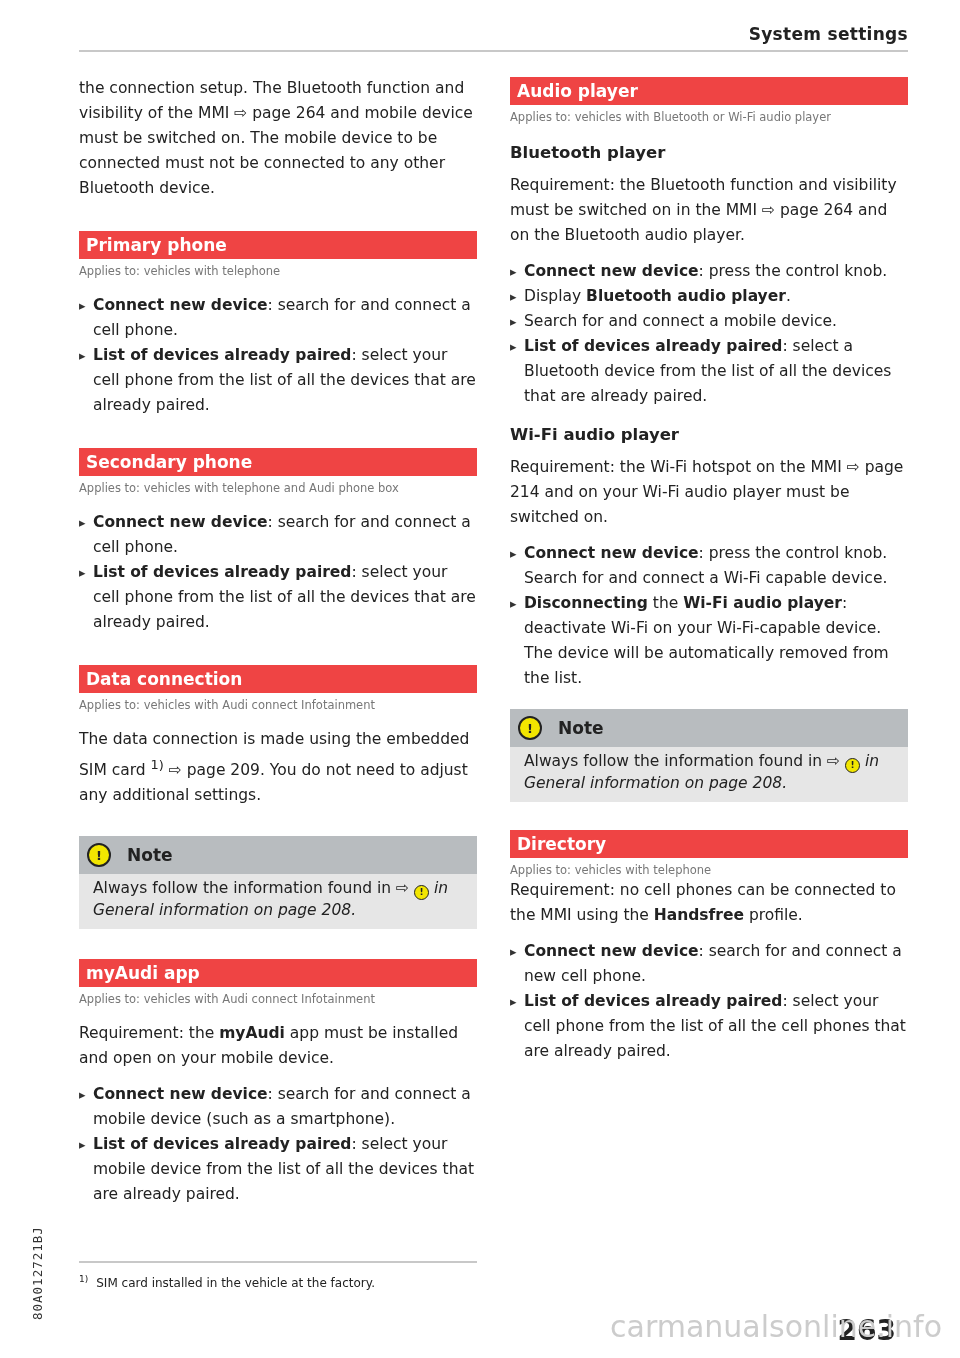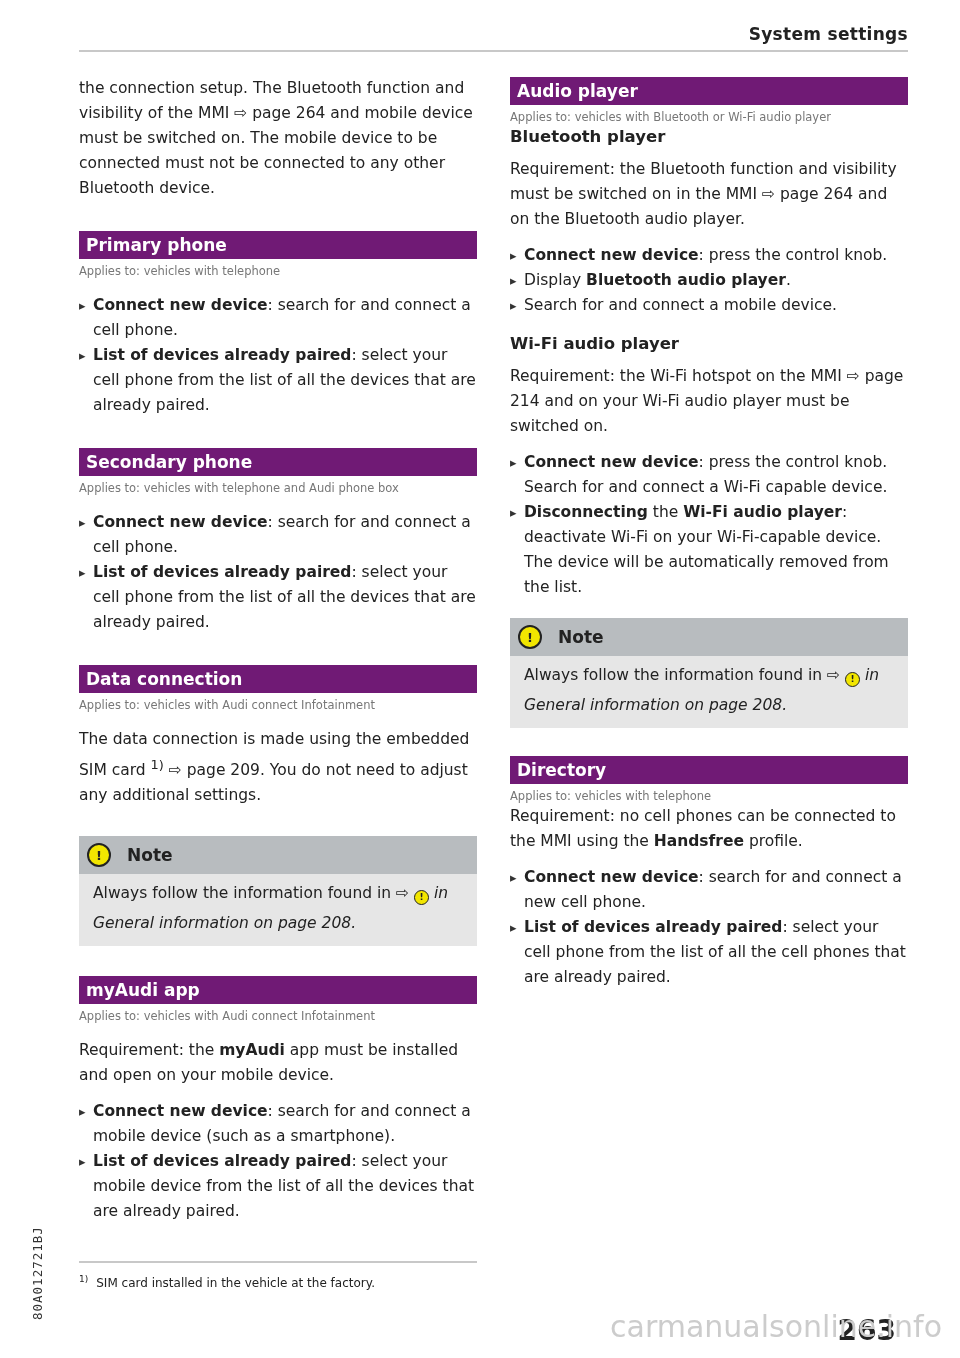--- a/index.html
+++ b/index.html
@@ -5,34 +5,34 @@
   html, body { margin: 0; padding: 0; background: #ffffff; }
   body { width: 960px; height: 1358px; position: relative; overflow: hidden;
          font-family: "DejaVu Sans", sans-serif; color: #222; }
   .header-title { position: absolute; right: 52px; top: 24px; font-size: 17px; font-weight: bold; color: #222; letter-spacing: 0.3px; }
   .header-rule { position: absolute; left: 79px; right: 52px; top: 50px; height: 2px; background: #c8c8c8; }
   .col { position: absolute; top: 76px; width: 398px; }
   .col-left { left: 79px; }
   .col-right { left: 510px; }
   p { margin: 0; font-size: 15.5px; line-height: 25px; }
   .para { margin-bottom: 11px; }
-  .sec-bar { background: #701a75; color: #fff; font-size: 17px; font-weight: bold; padding: 0 7px; height: 28px; line-height: 28px; }
+  .sec-bar { background: #ef4444; color: #fff; font-size: 17px; font-weight: bold; padding: 0 7px; height: 28px; line-height: 28px; }
   .applies { font-size: 11.5px; color: #777; margin-top: 4px; line-height: 16px; }
   .subhead { font-size: 16.5px; font-weight: bold; margin-bottom: 8px; line-height: 24px; }
   ul.steps { list-style: none; margin: 0; padding: 0; }
   ul.steps li { position: relative; padding-left: 14px; font-size: 15.5px; line-height: 25px; }
   ul.steps li::before { content: "\25B8"; position: absolute; left: 0; top: 0; font-size: 13px; color: #333; }
   b { font-weight: bold; }
   i { font-style: italic; }
   .note { background: #e6e6e6; }
   .note-head { background: #b8bcbf; height: 38px; display: flex; align-items: center; padding-left: 8px; }
   .note-icon { width: 20px; height: 20px; border-radius: 50%; background: #f2e600; border: 2px solid #222; display: inline-flex; align-items: center; justify-content: center; font-weight: bold; font-size: 13px; }
   .note-icon.small { width: 13px; height: 13px; font-size: 9px; border-width: 1.5px; vertical-align: -2px; }
   .note-title { font-weight: bold; font-size: 17px; margin-left: 16px; }
-  .note-body { padding: 4px 20px 8px 14px; font-size: 15.5px; line-height: 30px; }
+  .note-body { padding: 4px 20px 8px 14px; font-size: 15.5px; line-height: 21px; }
   .footnote-rule { position: absolute; left: 79px; width: 398px; top: 1261px; height: 2px; background: #c8c8c8; }
   .footnote { position: absolute; left: 79px; top: 1274px; font-size: 12px; color: #222; }
   .footnote sup { font-size: 9px; margin-right: 8px; }
   .side-code { position: absolute; left: 30px; top: 1320px; transform: rotate(-90deg); transform-origin: left top; font-size: 12.5px; font-family: "DejaVu Sans Mono", monospace; color: #333; letter-spacing: 1px; }
   .page-num { position: absolute; right: 64px; top: 1314px; font-size: 28px; font-weight: bold; color: #222; }
   .watermark { position: absolute; right: 18px; bottom: 14px; font-size: 30px; color: #ccc; font-family: "DejaVu Sans", sans-serif; }
 </style>
 </head>
 <body>
 
@@ -84,27 +84,28 @@
     </ul>
   </div>
 </div>
 
 <div class="col col-right">
   <div style="margin-top:1px">
     <div class="sec-bar">Audio player</div>
     <div class="applies">Applies to: vehicles with Bluetooth or Wi-Fi audio player</div>
   </div>
 
-  <div style="margin-top:0">
+  <div style="margin-top:16px">
     <div class="subhead">Bluetooth player</div>
     <p class="para">Requirement: the Bluetooth function and visibility must be switched on in the MMI ⇨ page 264 and on the Bluetooth audio player.</p>
     <ul class="steps">
       <li><b>Connect new device</b><span>: press the control knob.</span></li>
       <li><span>Display </span><b>Bluetooth audio player</b><span>.</span></li>
       <li><span>Search for and connect a mobile device.</span></li>
+      <li><b>List of devices already paired</b><span>: select a Bluetooth device from the list of all the devices that are already paired.</span></li>
     </ul>
   </div>
 
   <div style="margin-top:14px">
     <div class="subhead">Wi-Fi audio player</div>
     <p class="para">Requirement: the Wi-Fi hotspot on the MMI ⇨ page 214 and on your Wi-Fi audio player must be switched on.</p>
     <ul class="steps">
       <li><b>Connect new device</b><span>: press the control knob. Search for and connect a Wi-Fi capable device.</span></li>
       <li><b>Disconnecting</b><span> the </span><b>Wi-Fi audio player</b><span>: deactivate Wi-Fi on your Wi-Fi-capable device. The device will be automatically removed from the list.</span></li>
     </ul>

